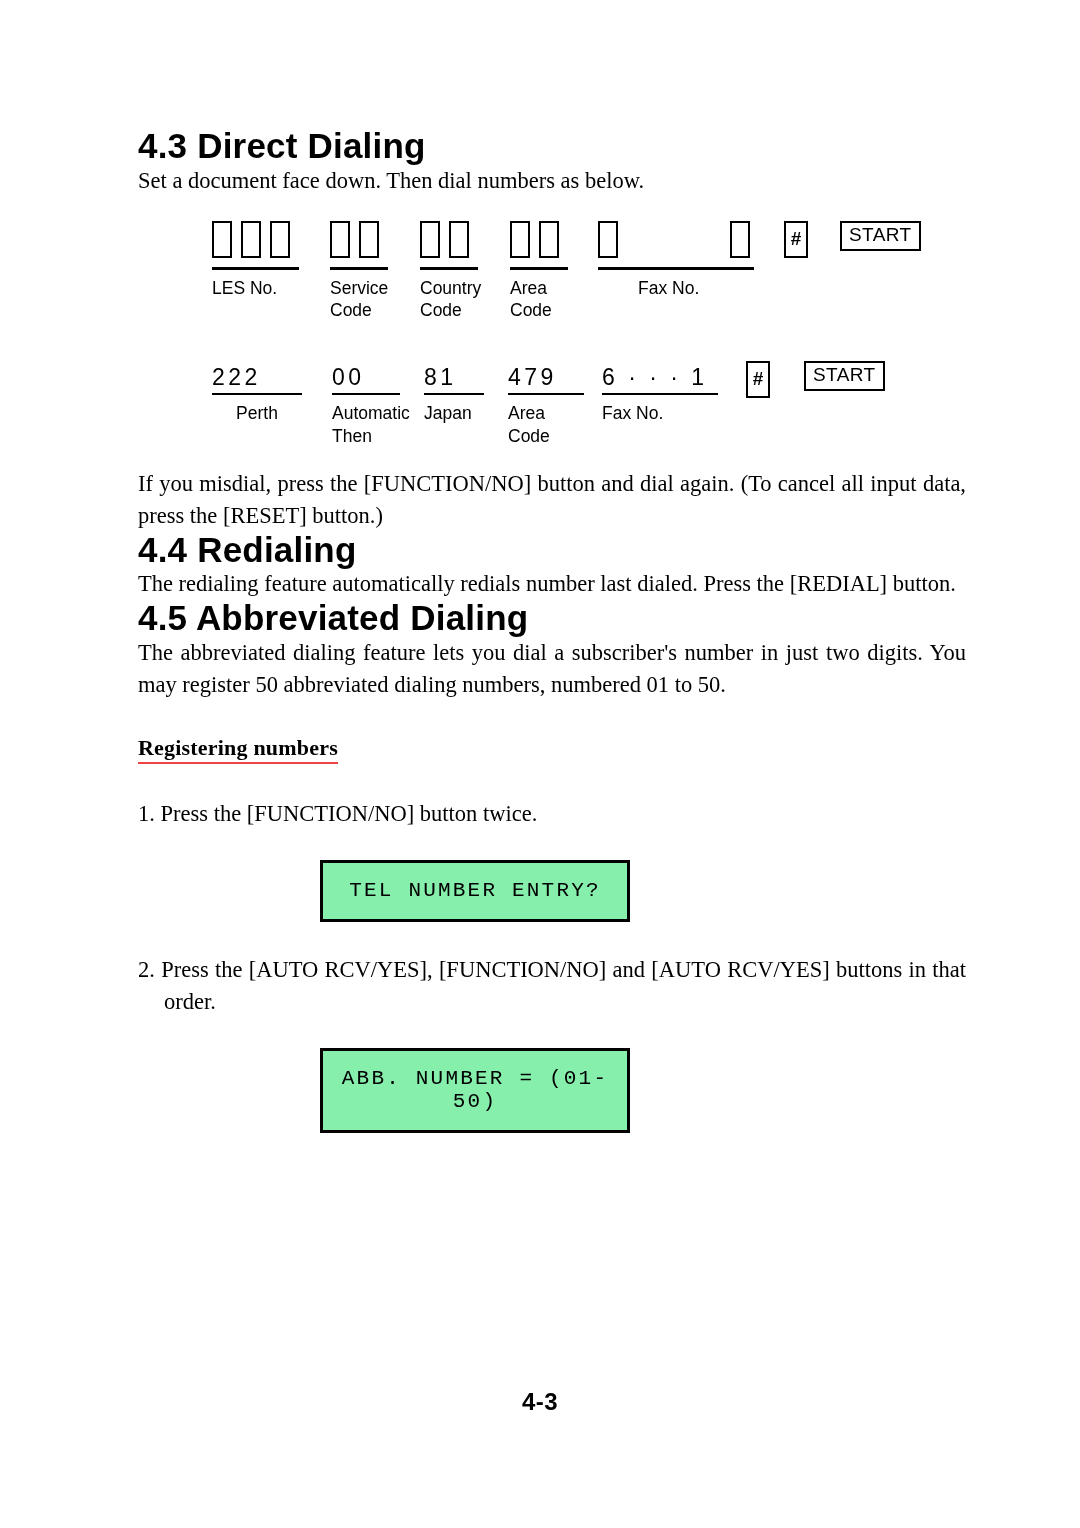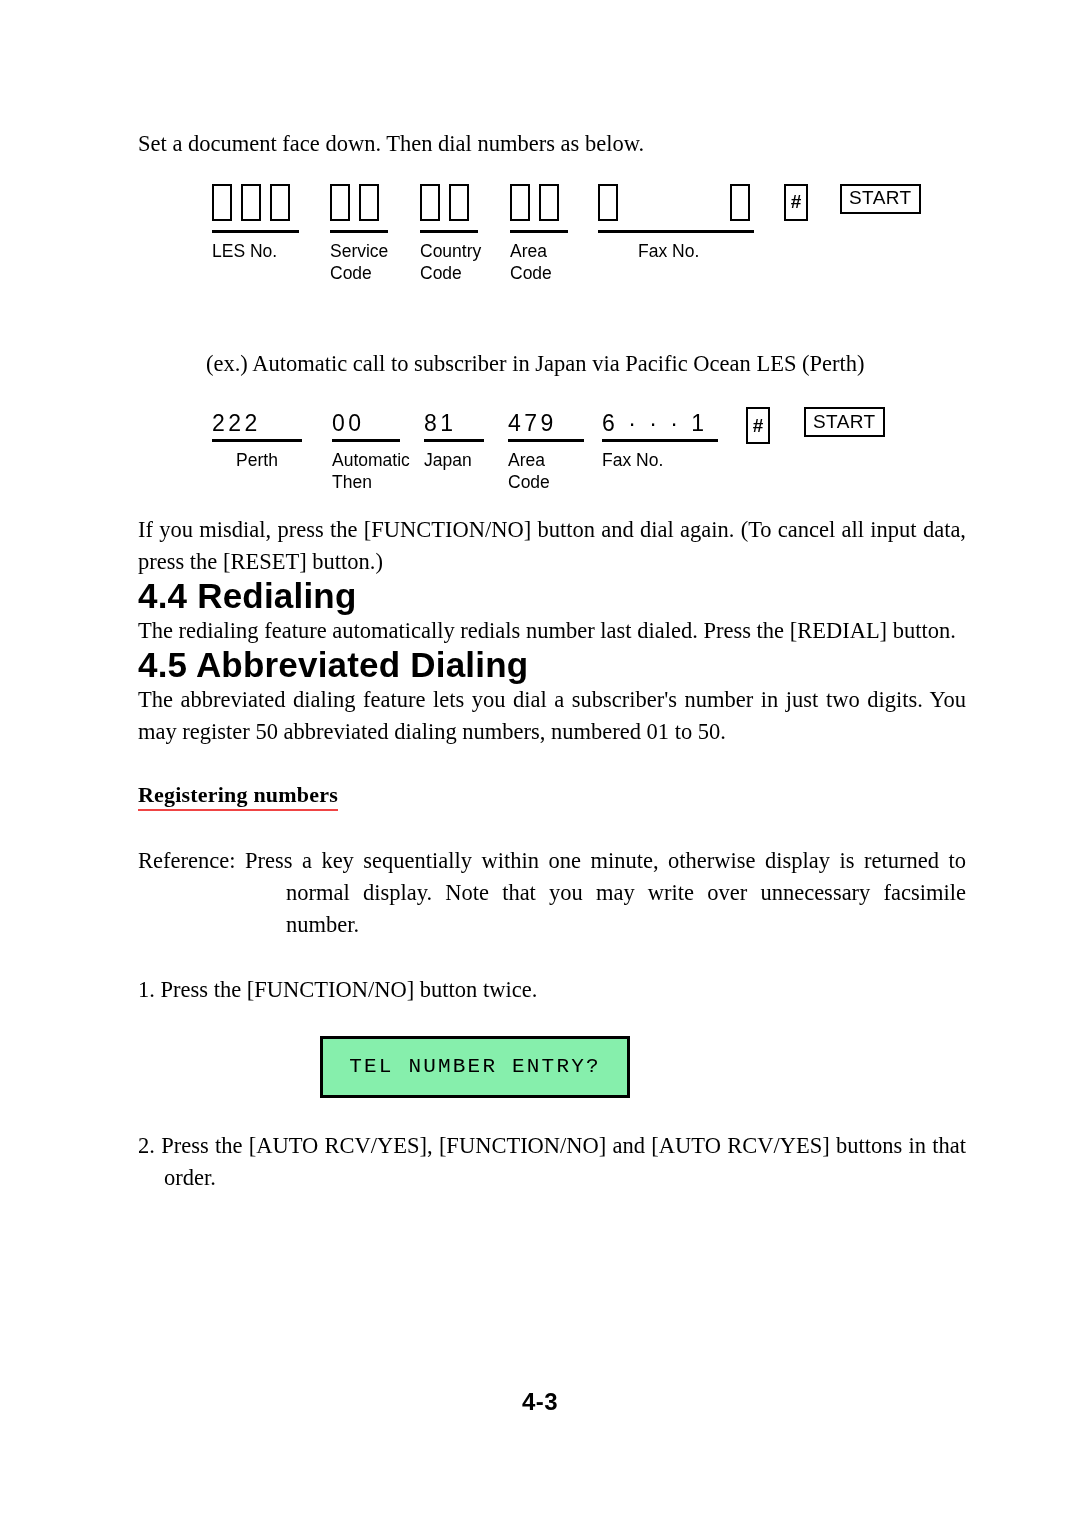--- a/index.html
+++ b/index.html
@@ -230,20 +230,21 @@
     font-size: 24px;
     letter-spacing: 0.5px;
   }
 </style>
 </head>
 <body>
 
 <div class="page">
   <div class="content">
 
+    <h1 class="sec-head head-43">4.3 Direct Dialing</h1>
 
     <p class="body nojust p-intro">Set a document face down. Then dial numbers as below.</p>
 
     <div class="diagram">
 
       <div class="grp" style="left:0px;">
         <div class="boxrow">
           <div class="kbox"></div>
           <div class="kbox"></div>
           <div class="kbox"></div>
@@ -290,21 +291,20 @@
         </div>
         <div class="uline" style="width:156px;"></div>
         <div class="grp-label" style="margin-left:40px;">Fax No.</div>
       </div>
 
       <div class="hashkey" style="left:572px;">#</div>
 
       <div class="startkey" style="left:628px;">START</div>
     </div>
 
-    <p class="ex-caption">(ex.) Automatic call to subscriber in Japan via Pacific Ocean LES (Perth)</p>
 
     <div class="exdiagram">
 
       <div class="exgrp" style="left:0px; width:90px;">
         <div class="digits">222</div>
         <div class="ex-uline" style="width:90px;"></div>
         <div class="grp-label" style="text-align:center;">Perth</div>
       </div>
 
       <div class="exgrp" style="left:120px; width:68px;">
@@ -345,25 +345,25 @@
     <p class="body p-redial">The redialing feature automatically redials number last dialed. Press the [REDIAL] button.</p>
 
     <h1 class="sec-head head-45">4.5 Abbreviated Dialing</h1>
 
     <p class="body p-abbrev">The abbreviated dialing feature lets you dial a subscriber's number in just two digits. You may register 50 abbreviated dialing numbers, numbered 01 to 50.</p>
 
     <div>
       <span class="sub-head">Registering numbers</span>
     </div>
 
-    <p class="reference"><span class="ref-label">Reference:</span><span> Press a key sequentially within one minute, otherwise display is returned to normal display. Note that you may write over unnecessary facsimile number.</span></p>
 
     <p class="step">1. Press the [FUNCTION/NO] button twice.</p>
 
     <div class="lcd lcd-1">TEL NUMBER ENTRY?</div>
 
     <p class="step step-2">2. Press the [AUTO RCV/YES], [FUNCTION/NO] and [AUTO RCV/YES] buttons in that order.</p>
 
+    <div class="lcd lcd-2">ABB. NUMBER = (01-50)</div>
 
   </div>
 
   <div class="pagenum">4-3</div>
 </div>
 
 </body></html>

